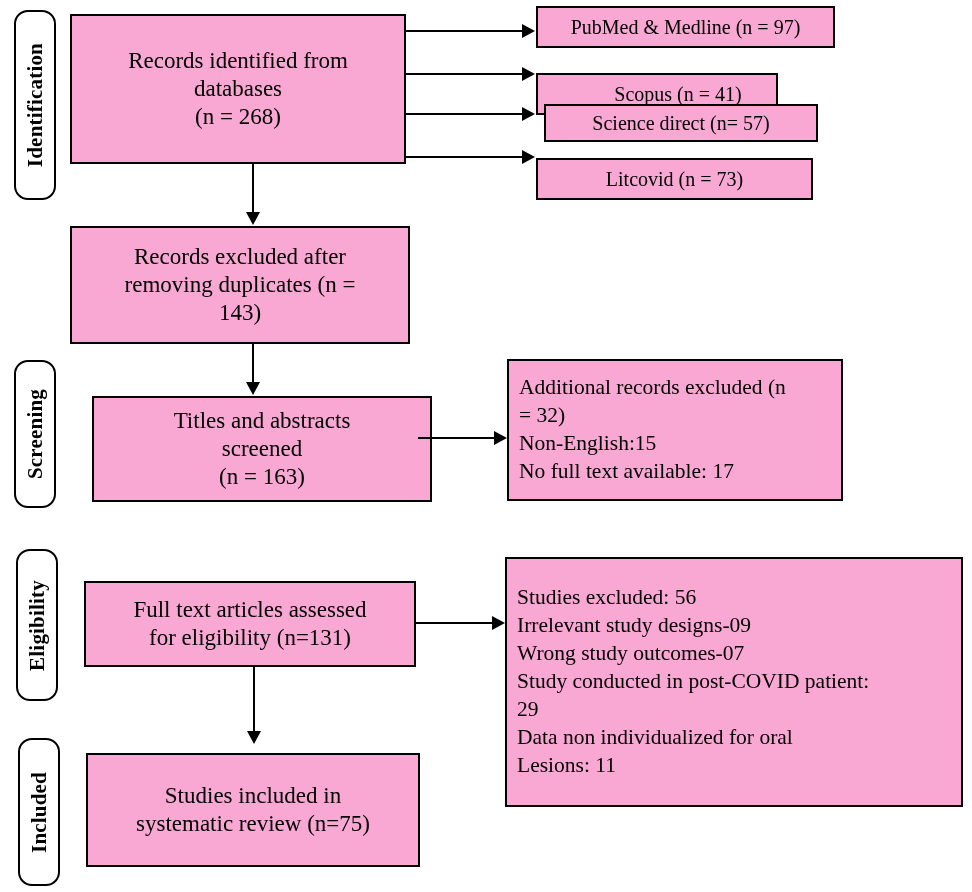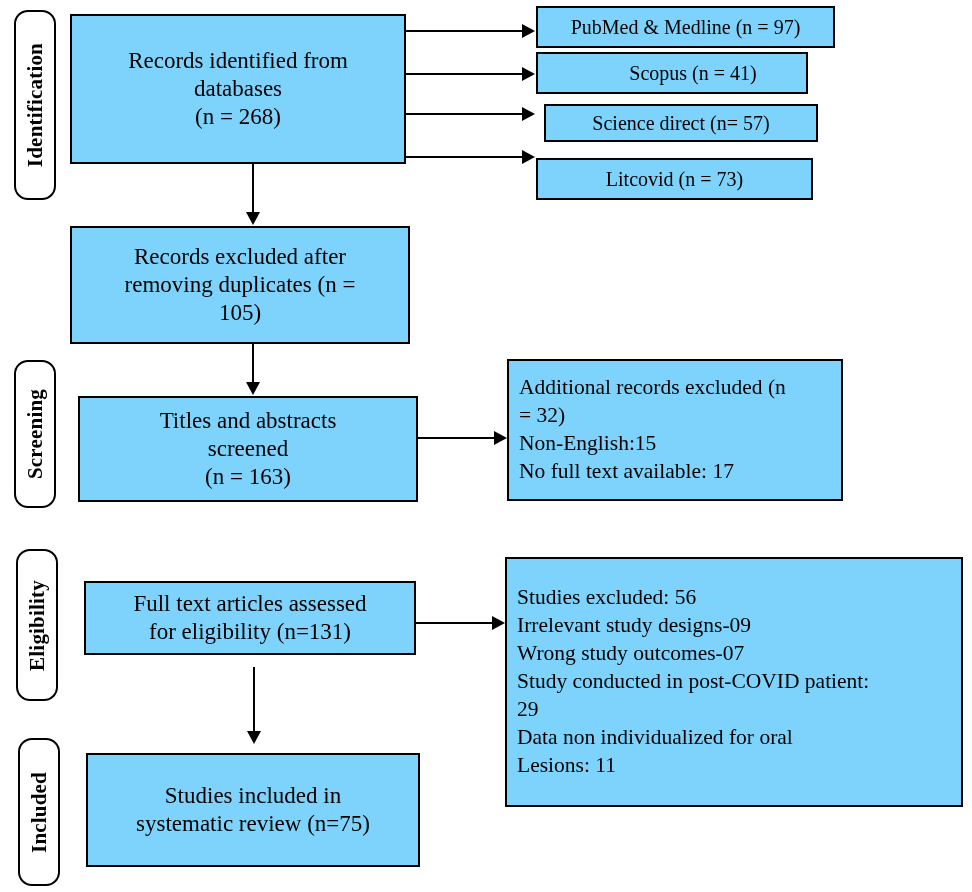--- a/index.html
+++ b/index.html
@@ -36,21 +36,21 @@
     font-size: 21px;
     letter-spacing: 0.2px;
     white-space: nowrap;
     line-height: 1;
   }
   
   .box {
     position: absolute;
     box-sizing: border-box;
     border: 2.5px solid #000;
-    background: #7dd3fc;
+    background: #f9a8d4;
     display: flex;
     align-items: center;
     overflow: visible;
   }
   .box .txt {
     width: 100%;
     font-size: 23px;
     line-height: 1.22;
     white-space: pre-line;
   }
@@ -126,61 +126,61 @@
   <div class="hline" style="left:406px; top:113px; width:118px;"></div>
   <div class="arrow-r" style="left:522px; top:107px;"></div>
 
   <div class="hline" style="left:406px; top:156px; width:118px;"></div>
   <div class="arrow-r" style="left:522px; top:150px;"></div>
 
   <div class="box db" style="left:536px; top:6px; width:299px; height:42px;">
     <div class="txt">PubMed &amp; Medline (n = 97)</div>
   </div>
 
-  <div class="box db" style="left:536px; top:52px; width:272px; height:42px;padding-left:42px;">
+  <div class="box db" style="left:536px; top:73px; width:242px; height:42px;padding-left:42px;">
     <div class="txt">Scopus (n = 41)</div>
   </div>
 
   <div class="box db" style="left:544px; top:104px; width:274px; height:38px;">
     <div class="txt">Science direct (n= 57)</div>
   </div>
 
   <div class="box db" style="left:536px; top:158px; width:277px; height:42px;justify-content:flex-end;">
     <div class="txt">Litcovid (n = 73)</div>
   </div>
 
   <div class="vline" style="left:252px; top:164px; width:2px; height:52px;"></div>
   <div class="arrow-d" style="left:246px; top:212px;"></div>
 
   <div class="box center" style="left:70px; top:226px; width:340px; height:118px;">
     <div class="txt">Records excluded after
 removing duplicates (n =
-105)</div>
+143)</div>
   </div>
 
   <div class="vline" style="left:252px; top:344px; width:2px; height:42px;"></div>
   <div class="arrow-d" style="left:246px; top:382px;"></div>
 
-  <div class="box center" style="left:78px; top:396px; width:340px; height:106px;">
+  <div class="box center" style="left:92px; top:396px; width:340px; height:106px;">
     <div class="txt">Titles and abstracts
 screened
 (n = 163)</div>
   </div>
 
   <div class="hline" style="left:418px; top:437px; width:78px;"></div>
   <div class="arrow-r" style="left:494px; top:431px;"></div>
 
   <div class="box left listbox" style="left:507px; top:359px; width:336px; height:142px;">
     <div class="txt">Additional records excluded (n
 = 32)
 Non-English:15
 No full text available: 17</div>
   </div>
 
-  <div class="box center" style="left:84px; top:581px; width:332px; height:74px;">
+  <div class="box center" style="left:84px; top:581px; width:332px; height:86px;">
     <div class="txt">Full text articles assessed
 for eligibility (n=131)</div>
   </div>
 
   <div class="hline" style="left:416px; top:622px; width:78px;"></div>
   <div class="arrow-r" style="left:492px; top:616px;"></div>
 
   <div class="box left listbox" style="left:505px; top:557px; width:458px; height:250px;">
     <div class="txt" style="white-space:pre; overflow:visible; font-size:21.5px;">Studies excluded: 56
 Irrelevant study designs-09

